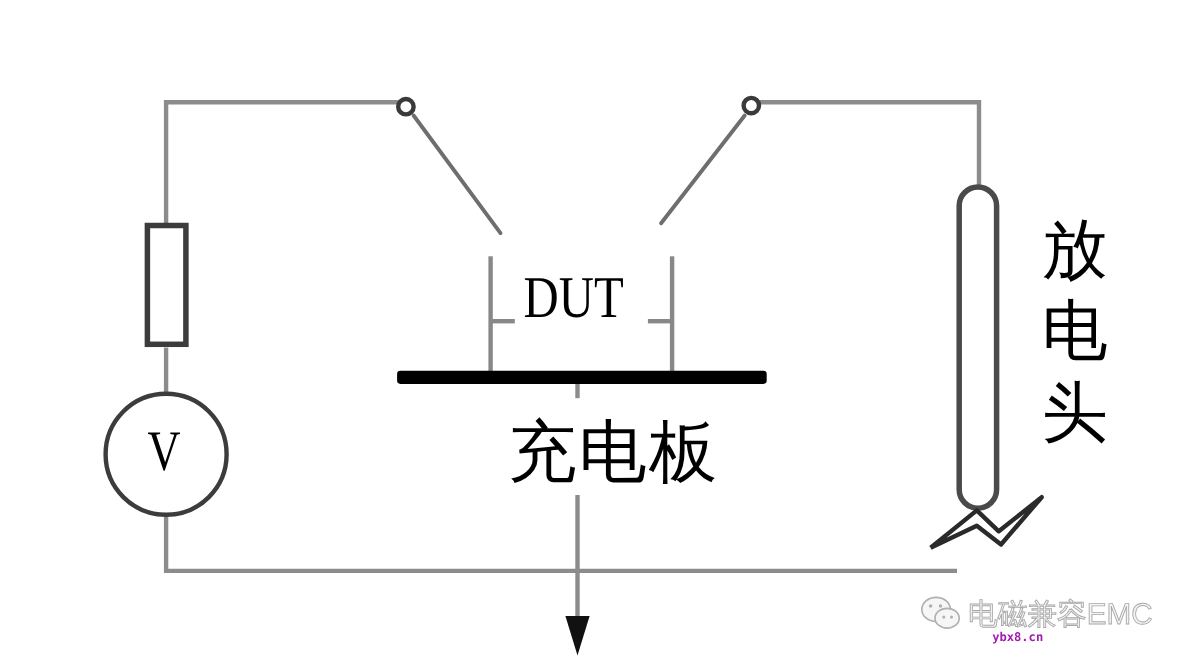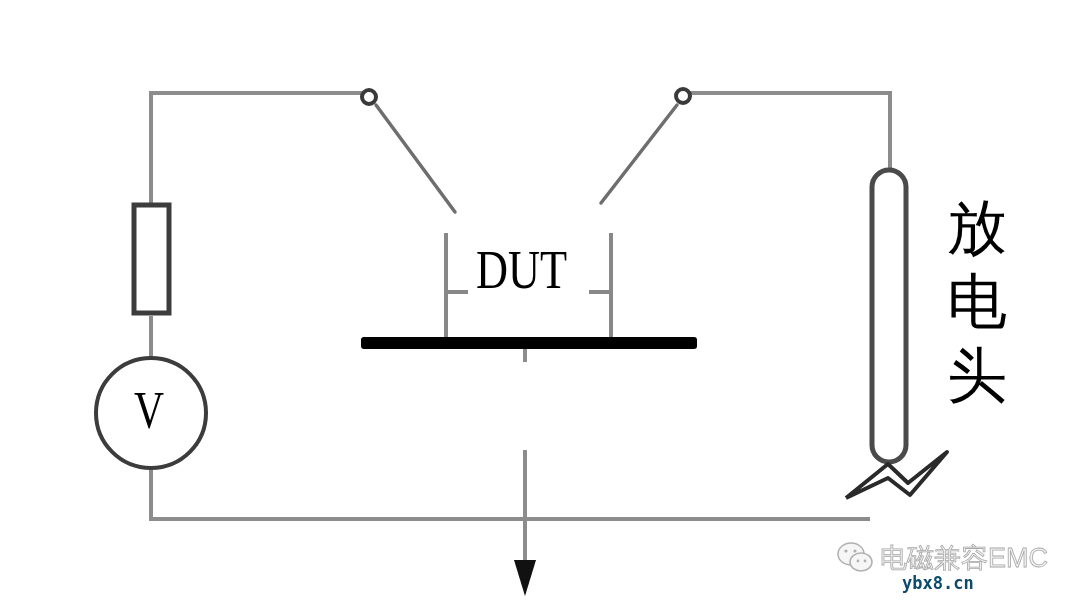--- a/index.html
+++ b/index.html
@@ -11,21 +11,21 @@
     .cjk { font-family: "DejaVu Sans", "Liberation Sans", sans-serif; }
     #dut-label { left: 476px; top: 243px; font-size: 54px; transform: scaleX(0.82); transform-origin: left top; }
     #v-label { left: 134px; top: 385px; font-size: 52px; transform: scaleX(0.8); transform-origin: left top; }
     #plate-label { left: 462px; top: 380px; font-size: 62px; letter-spacing: 2px; }
     #gun-label { left: 942px; top: 190px; font-size: 60px; width: 70px; text-align: center; line-height: 74px; }
     #gun-label span { display: block; }
     #watermark { position: absolute; left: 836px; top: 540px; height: 36px; display: flex; align-items: flex-end; }
     #wm-text { font-family: "Liberation Sans", "DejaVu Sans", sans-serif; font-size: 27px; color: #f4f4f4;
                -webkit-text-stroke: 0.8px #a8a8a8; margin-left: 4px; letter-spacing: 0px; }
     #wm-site { position: absolute; left: 902px; top: 573px; font-family: "DejaVu Sans Mono", "Liberation Mono", monospace;
-               font-size: 17px; color: #0c4a6e; font-weight: bold; }
+               font-size: 11px; color: #a21caf; font-weight: bold; }
   </style>
 </head>
 <body>
 
 <div id="stage">
   <svg width="1080" height="608" viewBox="0 0 1080 608">
 
     <g stroke="#8c8c8c" stroke-width="4" fill="none" stroke-linecap="square">
 
       <polyline points="151,203 151,93 362,93"></polyline>
@@ -62,20 +62,21 @@
 
     <polygon points="514,560 536,560 525,596" fill="#111"></polygon>
 
     <rect x="872" y="170" width="34" height="292" rx="17" fill="#fff" stroke="#4a4a4a" stroke-width="5"></rect>
 
     <polyline points="846,498 888,464 908,483 947,452 910,495 888,478 846,498" fill="#fff" stroke="#2a2a2a" stroke-width="4" stroke-linejoin="round"></polyline>
   </svg>
 
   <div id="dut-label" class="lbl serif">DUT</div>
   <div id="v-label" class="lbl serif">V</div>
+  <div id="plate-label" class="lbl cjk">充电板</div>
   <div id="gun-label" class="lbl cjk">
     <span>放</span>
     <span>电</span>
     <span>头</span>
   </div>
 
   <div id="watermark">
     <svg width="40" height="36" viewBox="0 0 40 36" style="position:static">
       <ellipse cx="15" cy="14" rx="13" ry="11" fill="#f6f6f6" stroke="#b0b0b0" stroke-width="1.5"></ellipse>
       <ellipse cx="25" cy="22" rx="11" ry="9" fill="#f6f6f6" stroke="#b0b0b0" stroke-width="1.5"></ellipse>

